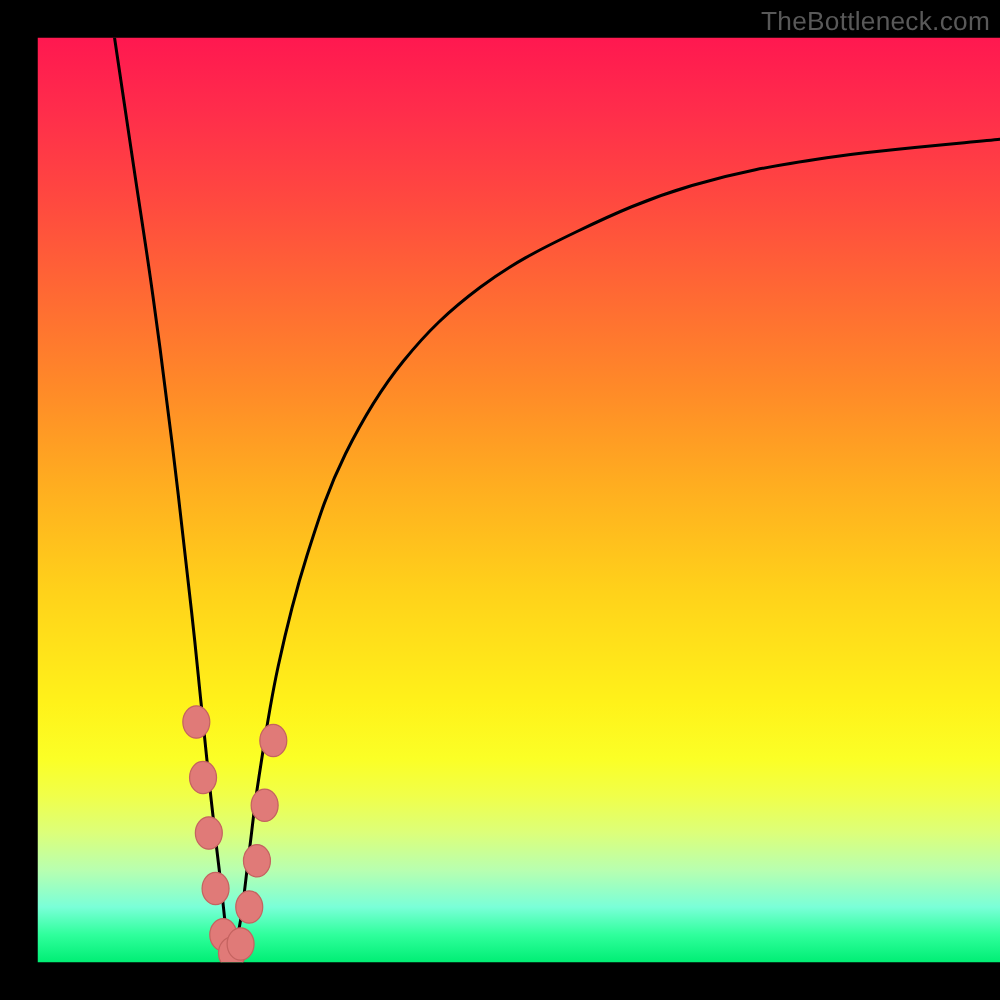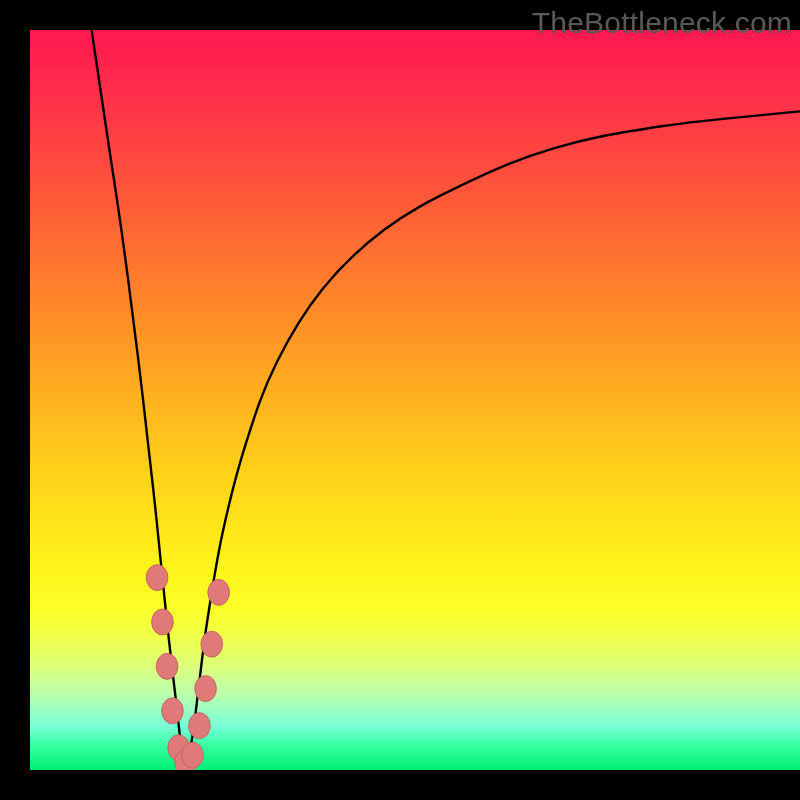--- a/index.html
+++ b/index.html
@@ -55,21 +55,21 @@
     left: 0;
     top: 0;
     width: 100%;
     height: 100%;
   }
   .watermark {
     position: absolute;
     top: 6px;
     right: 8px;
     color: #595959;
-    font-size: 30px;
+    font-size: 21px;
     font-weight: 500;
     letter-spacing: 0.2px;
   }
 </style>
 </head>
 <body>
 
 <div class="frame">
 
   <div class="plot-area">

